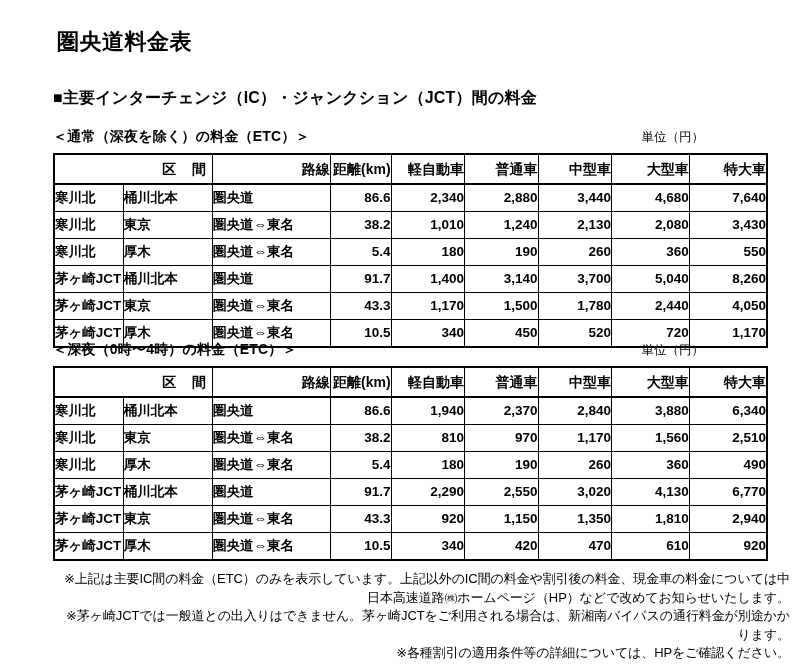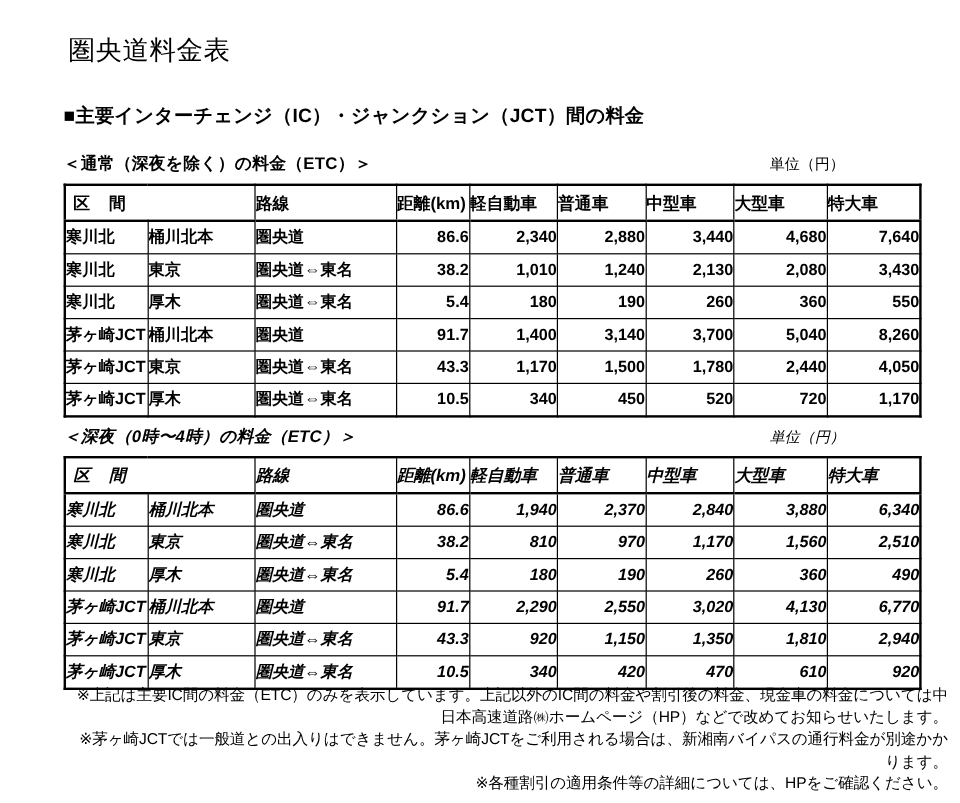--- a/index.html
+++ b/index.html
@@ -21,21 +21,21 @@
     height: 669px;
     box-sizing: border-box;
   }
 
   
   .doc-title {
     position: absolute;
     left: 57px;
     top: 30px;
     font-size: 22px;
-    font-weight: normal;
+    font-weight: bold;
     letter-spacing: 0.5px;
     line-height: 1.1;
   }
 
   
   .doc-subtitle {
     position: absolute;
     left: 53px;
     top: 88px;
     font-size: 16px;
@@ -44,21 +44,21 @@
     line-height: 1.2;
   }
 
   
   .section {
     position: absolute;
     left: 53px;
     width: 651px;
   }
   .section-1 { top: 128px; }
-  .section-2 { top: 355px; font-style: italic; }
+  .section-2 { top: 341px; }
 
   .section-head {
     position: relative;
     height: 22px;
   }
   .section-label {
     position: absolute;
     left: 0;
     top: 0;
     font-size: 14px;
@@ -88,21 +88,21 @@
     border: 1px solid #000000;
     padding: 0;
     height: 26px;
     font-size: 13.5px;
     font-weight: bold;
     line-height: 26px;
     white-space: nowrap;
     overflow: hidden;
   }
   table.fee-table thead th {
-    text-align: left;
+    text-align: right;
     font-size: 14px;
     height: 28px;
     line-height: 28px;
     border-bottom: 2px solid #000000;
   }
   thead th.th-section {
     letter-spacing: 6px;
     text-indent: 6px;
   }
   thead th.th-dist {

